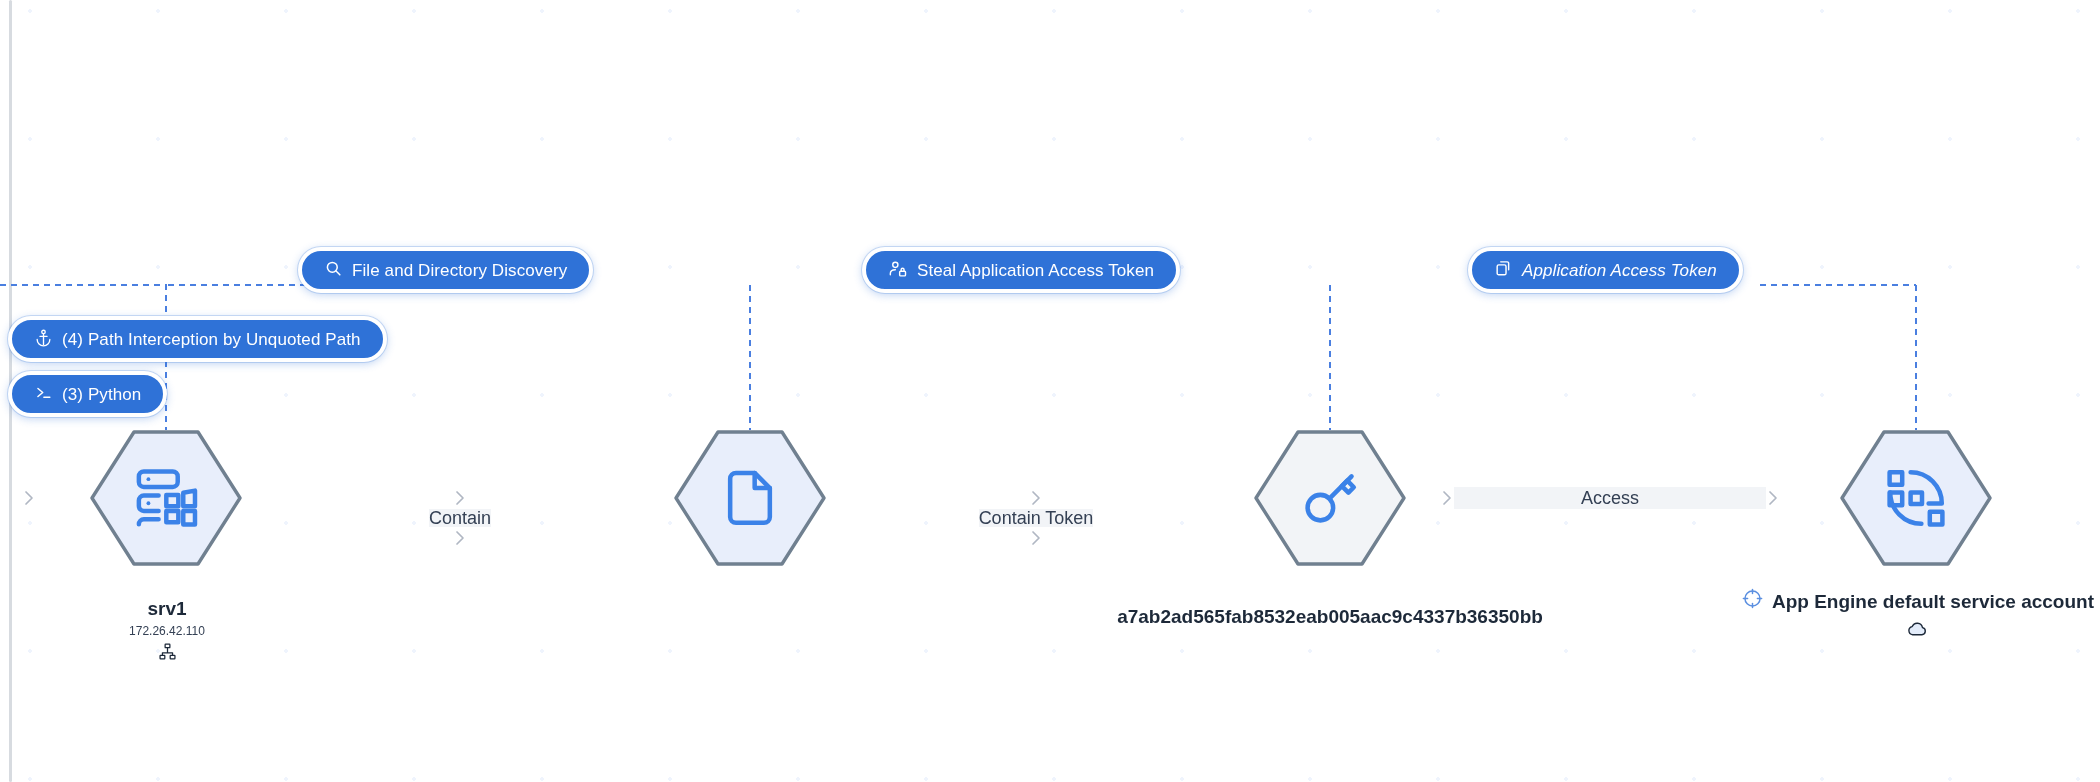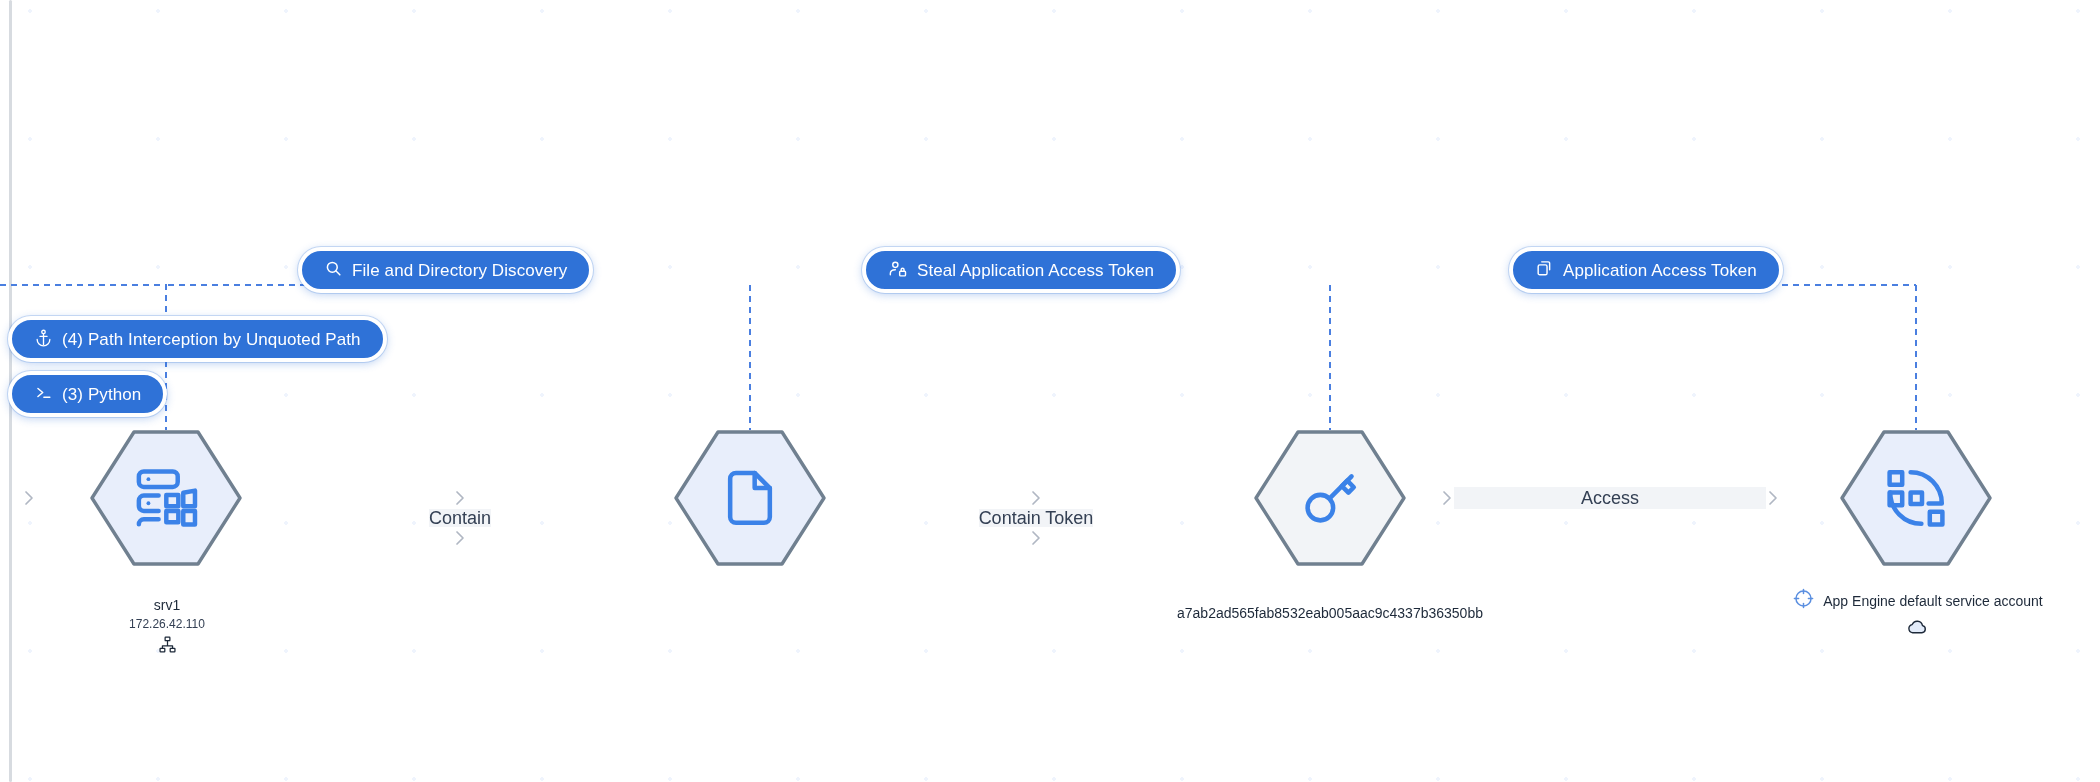--- a/index.html
+++ b/index.html
@@ -92,22 +92,22 @@
   }
 
   
   .caption {
     position: absolute;
     text-align: center;
     color: #1d2939;
     z-index: 5;
   }
   .cap-title {
-    font-size: 14px;
-    font-weight: normal;
+    font-size: 19px;
+    font-weight: bold;
     line-height: 1.35;
     white-space: nowrap;
   }
   .cap-sub {
     font-size: 12px;
     font-weight: normal;
     color: #344054;
     line-height: 1.5;
     white-space: nowrap;
   }
@@ -218,21 +218,21 @@
       <svg width="20" height="20" viewBox="0 0 24 24" fill="none" stroke="#ffffff" stroke-width="1.7" stroke-linecap="round" stroke-linejoin="round">
         <circle cx="8.8" cy="7" r="3.1"></circle>
         <path d="M2.8 19v-1.6c0-2.7 2.5-4.6 6-4.6"></path>
         <rect x="14" y="14.6" width="7" height="5.6" rx="1.1"></rect>
         <path d="M15.8 14.6v-1.9a1.7 1.7 0 0 1 3.4 0v1.9"></path>
       </svg>
     </span>
     <span class="pill-label">Steal Application Access Token</span>
   </div>
 
-  <div class="pill" style="left:1509px; top:247px;">
+  <div class="pill" style="left:1468px; top:247px;font-style:italic;">
     <span class="pico">
       <svg width="19" height="19" viewBox="0 0 24 24" fill="none" stroke="#ffffff" stroke-width="1.8" stroke-linecap="round" stroke-linejoin="round">
         <path d="M8.5 3.6h8.2a1.8 1.8 0 0 1 1.8 1.8v8.2"></path>
         <rect x="4" y="7.4" width="11.2" height="12.6" rx="2"></rect>
       </svg>
     </span>
     <span class="pill-label">Application Access Token</span>
   </div>
 
   <div class="edge-left-only" style="left:22px; top:487px;">

